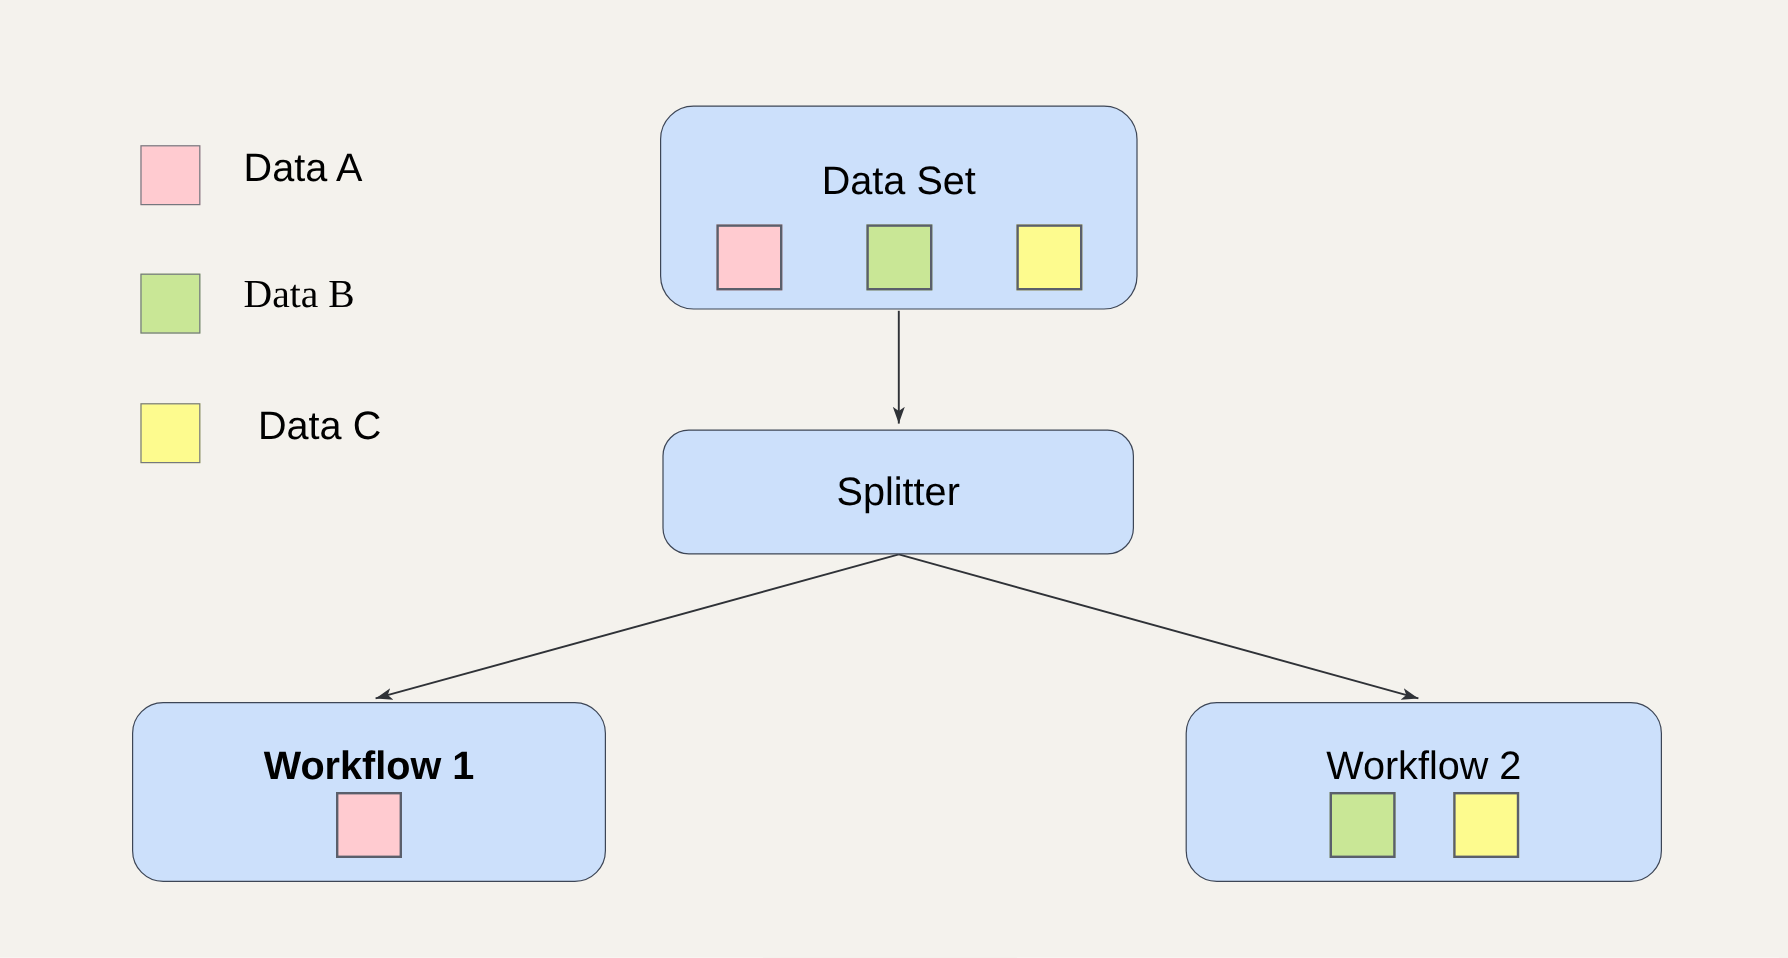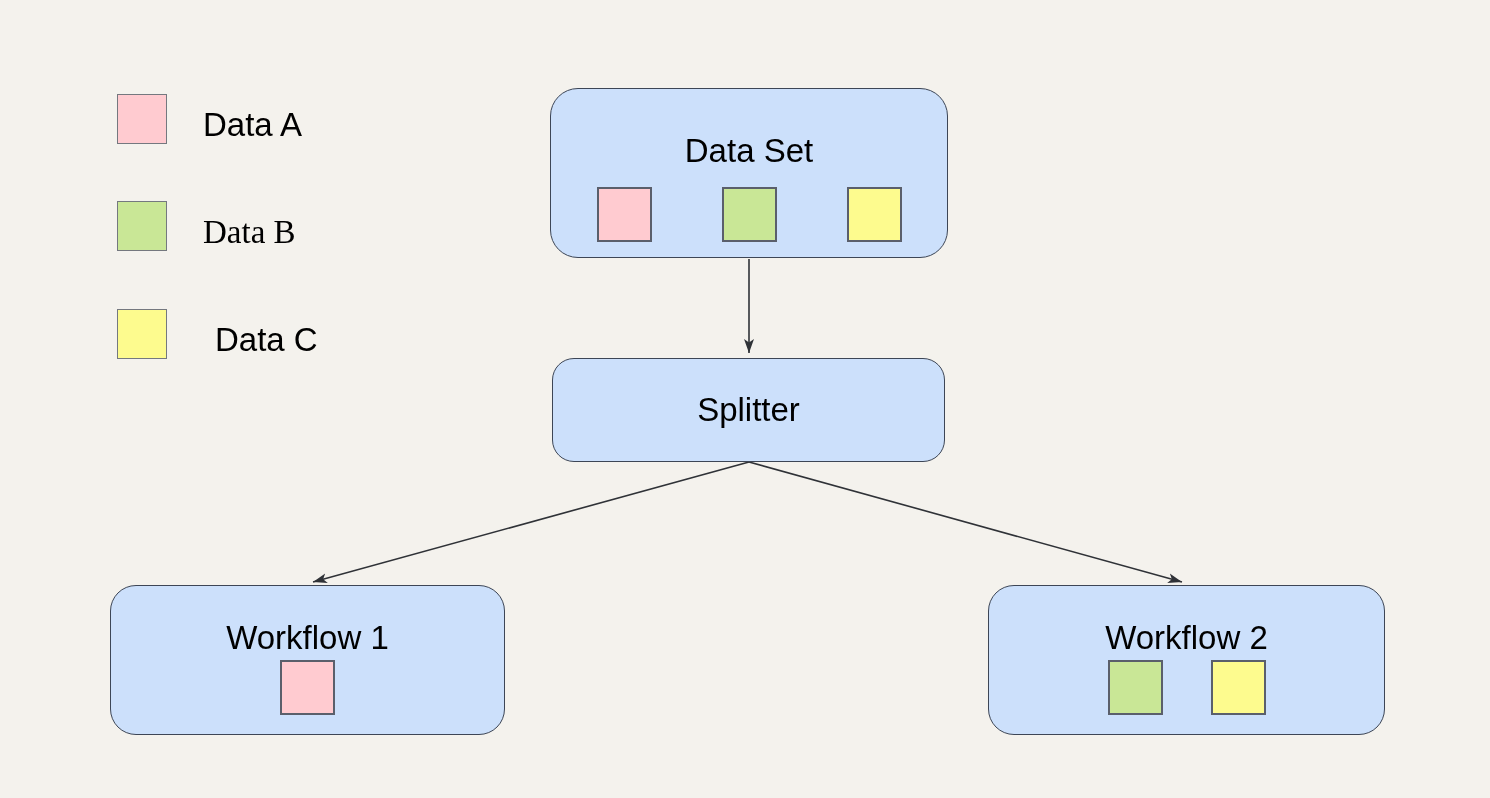--- a/index.html
+++ b/index.html
@@ -19,21 +19,22 @@
     width: 1490px; height: 798px;
     background: var(--background);
     overflow: hidden;
   }
 
   
   .legend-row {
     position: absolute;
     left: 117px;
     display: flex;
-    align-items: flex-end;
+    align-items: flex-start;
+    margin-top: 27px;
   }
   .legend-row.r0 { top: 94px; }
   .legend-row.r1 { top: 201px; font-family: Liberation Serif, serif; }
   .legend-row.r2 { top: 309px; gap: 12px; }
   .swatch {
     width: 50px; height: 50px;
     border: 1.5px solid #74787f;
   }
   .legend-label {
     margin-left: 36px;
@@ -66,20 +67,21 @@
   .node-splitter {
     left: 552px; top: 358px;
     width: 393px; height: 104px;
     border-radius: 22px;
     justify-content: center;
   }
   .node-workflow1 {
     left: 110px; top: 585px;
     width: 395px; height: 150px;
     border-radius: 26px;
+    font-weight: bold;
   }
   .node-workflow2 {
     left: 988px; top: 585px;
     width: 397px; height: 150px;
     border-radius: 26px;
   }
   .node-workflow1 .node-title,
   .node-workflow2 .node-title { margin-top: 32px; }
 
   .squares {

